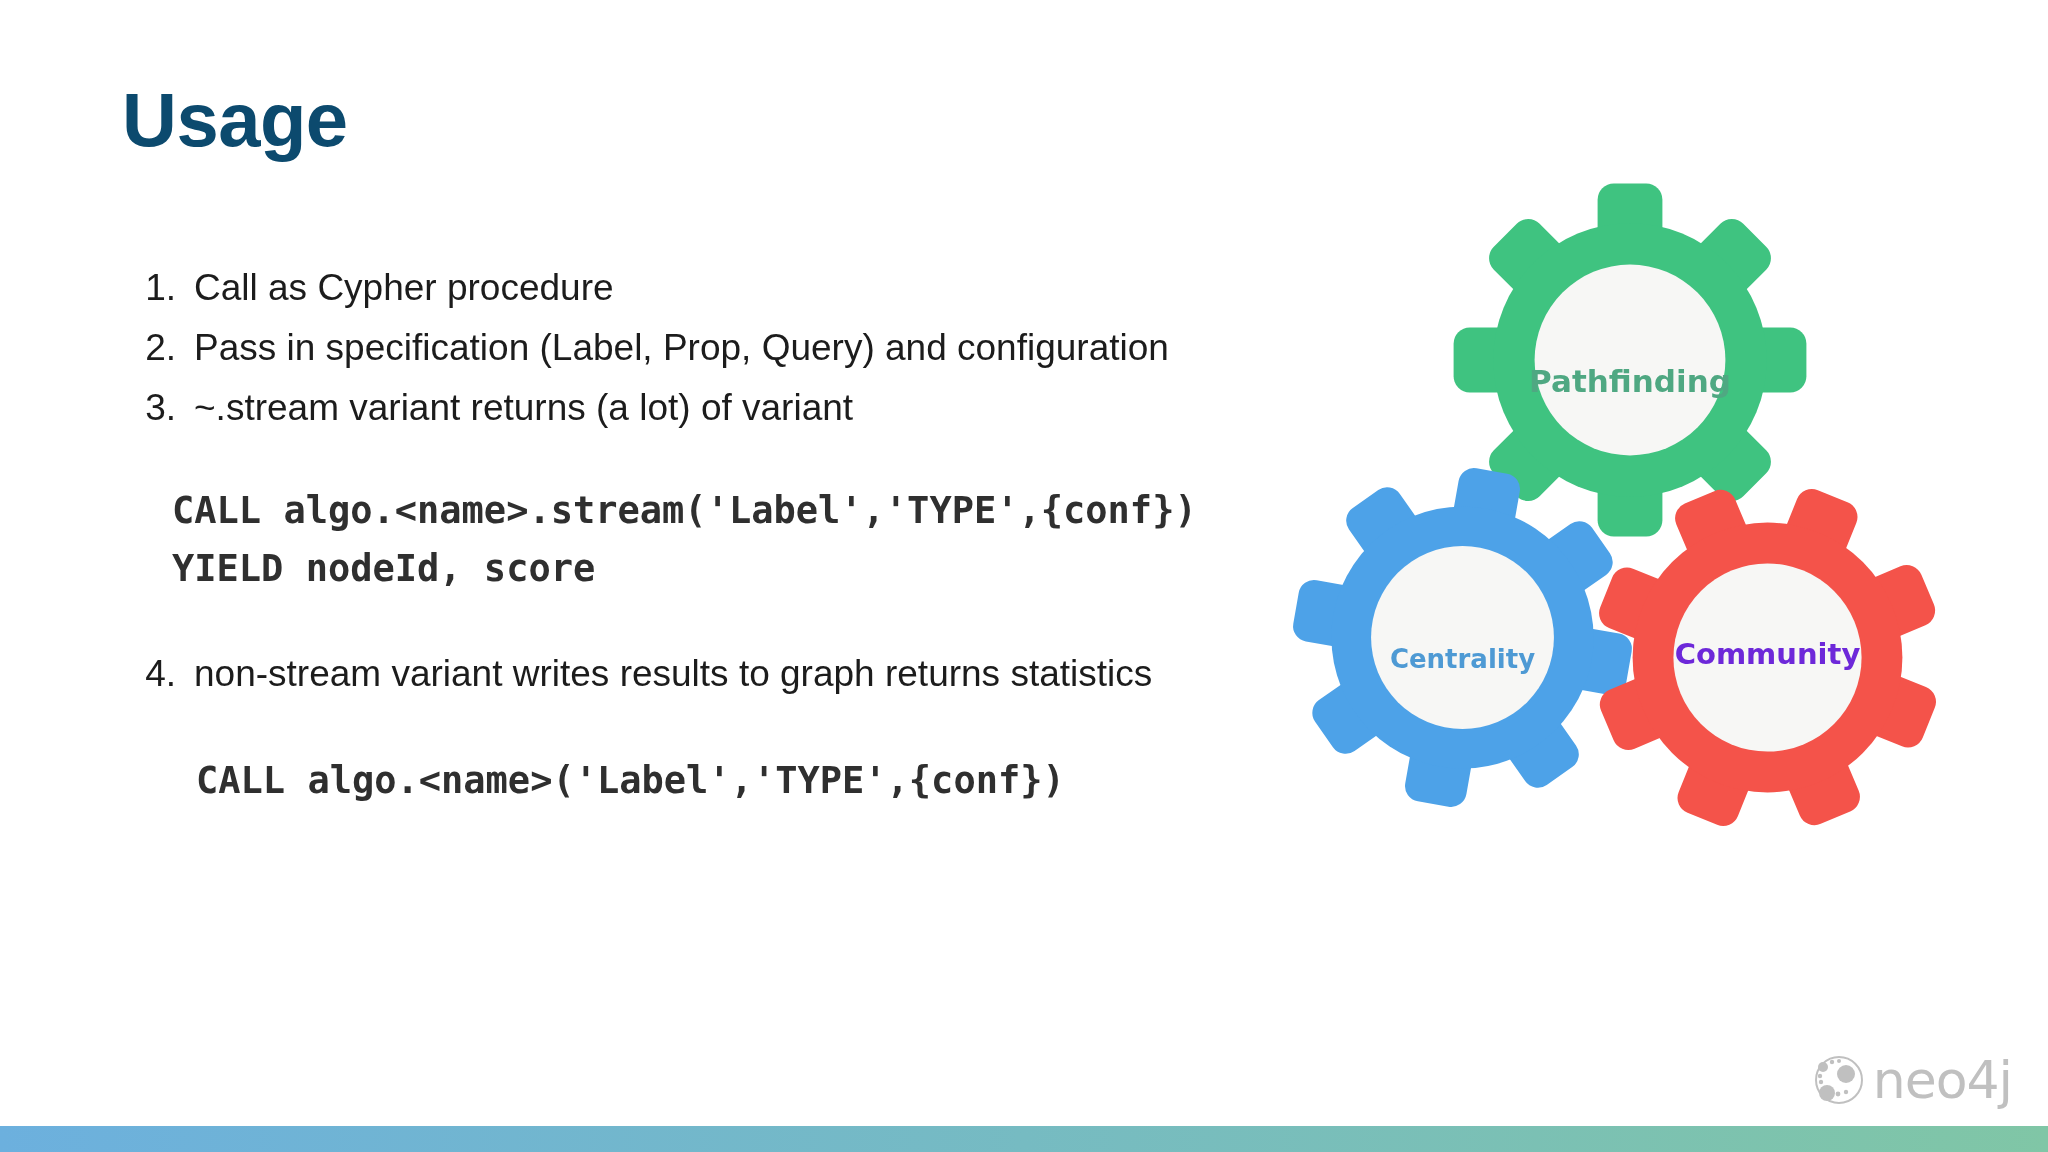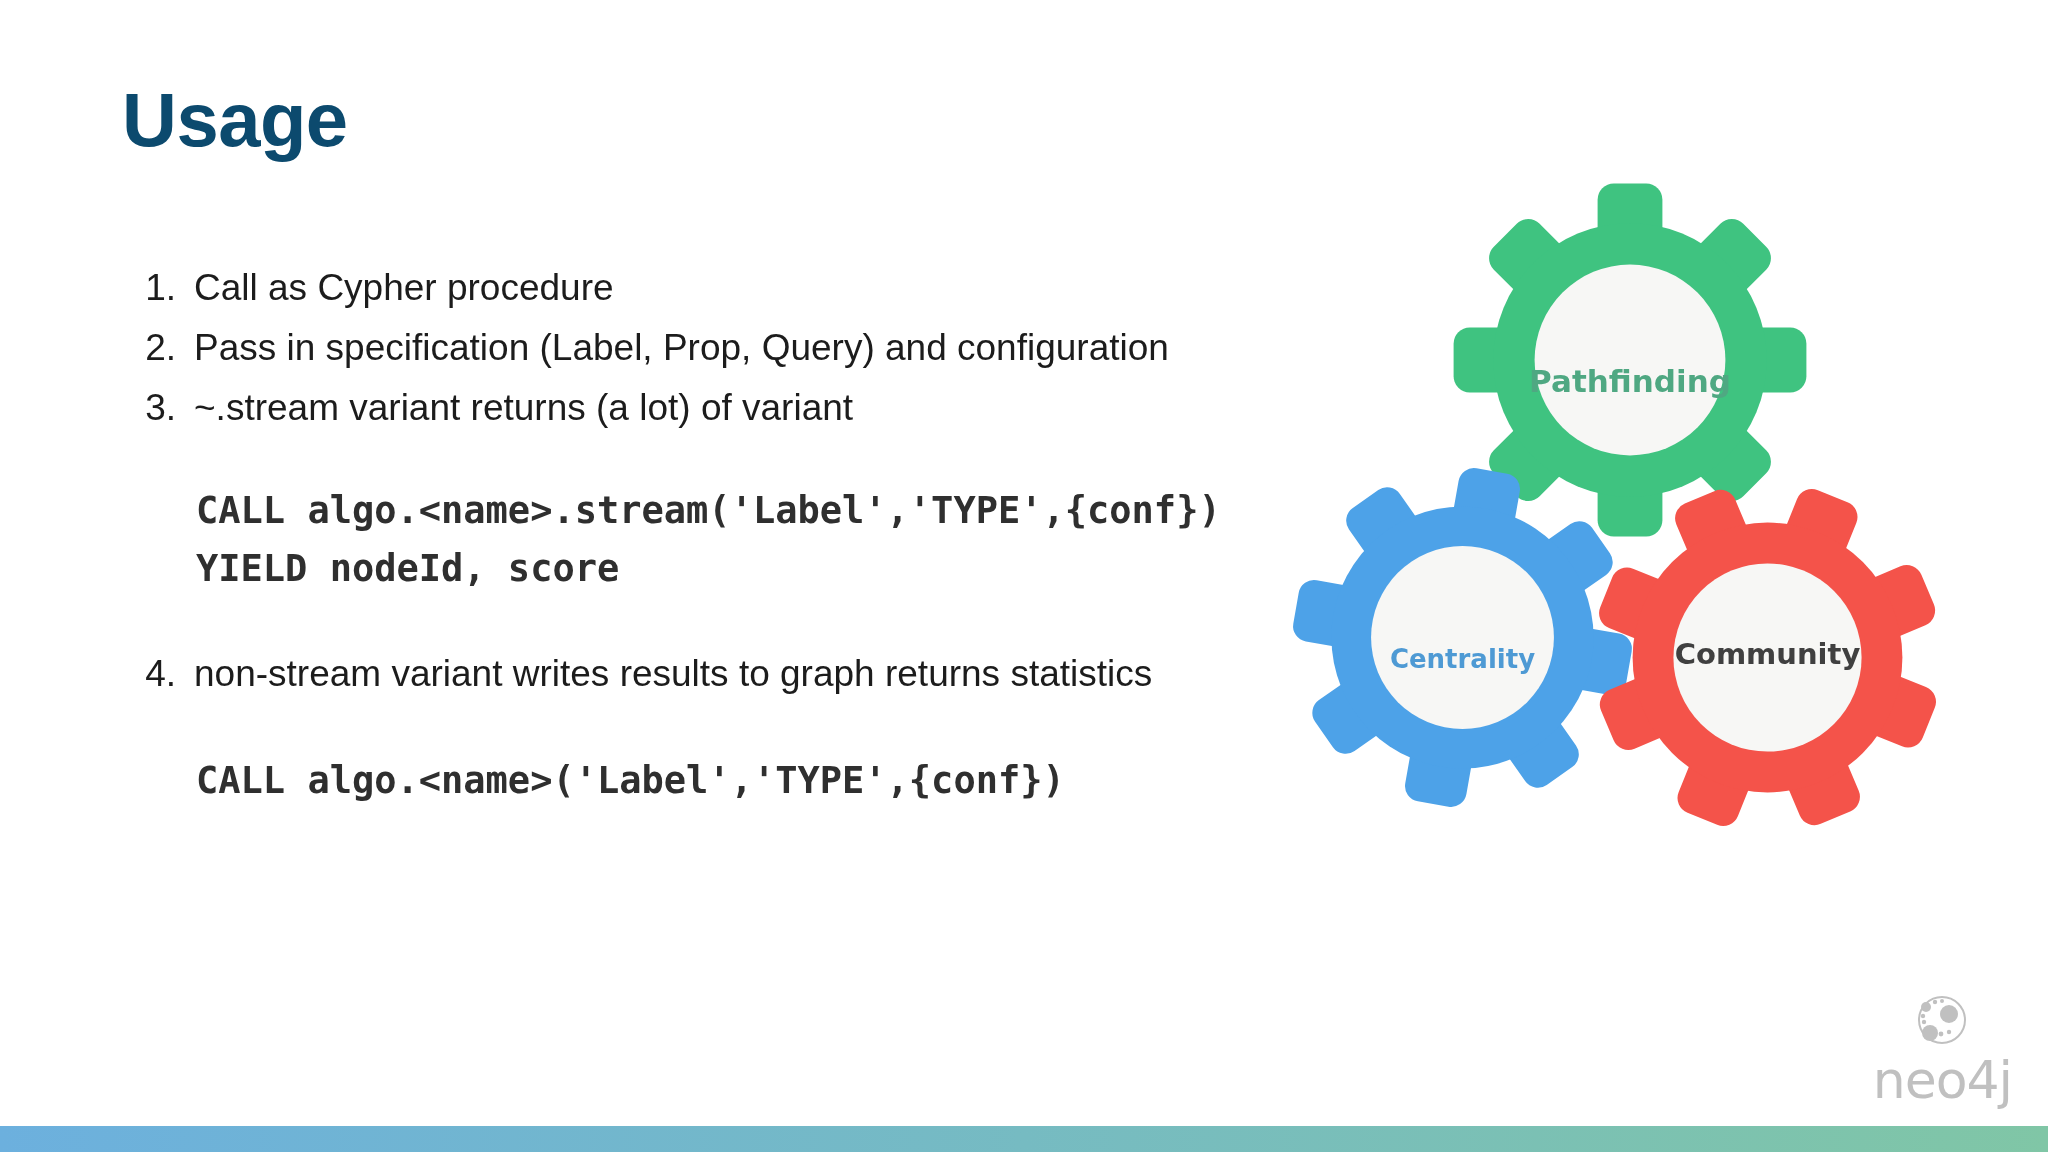--- a/index.html
+++ b/index.html
@@ -64,21 +64,21 @@
 
   .code-block {
     font-family: "DejaVu Sans Mono", "Liberation Mono", monospace;
     font-size: 37px;
     font-weight: bold;
     color: #2f2f2f;
     line-height: 58px;
     white-space: pre;
     letter-spacing: 0px;
   }
-  .code-1 { margin-top: 44px; margin-left: 56px; }
+  .code-1 { margin-top: 44px; margin-left: 32px; }
   .code-2 { margin-top: 48px; margin-left: 56px; }
 
   .gap-after-code { margin-top: 46px; }
 
   
   .gears {
     position: absolute;
     left: 1260px;
     top: 180px;
     width: 790px;
@@ -100,32 +100,31 @@
     margin-top: 32px;
   }
 
   
   .gear-pathfinding { left: 190px; top: 0px;  width: 360px; height: 360px; }
   .gear-centrality  { left: 30px;  top: 285px; width: 345px; height: 345px; }
   .gear-community   { left: 330px; top: 300px; width: 355px; height: 355px; }
 
   .gear-pathfinding .gear-label { top: 152px; font-size: 31px; color: #4fa882; }
   .gear-centrality  .gear-label { top: 148px; font-size: 26px; color: #4e9ad4; }
-  .gear-community   .gear-label { top: 126px; font-size: 29px; color: #404040; }
+  .gear-community   .gear-label { top: 126px; font-size: 29px; color: #6d28d9; }
 
   
   .neo4j-logo {
     position: absolute;
     right: 36px;
     bottom: 46px;
     display: flex;
     align-items: center;
     gap: 8px;
     opacity: 0.62;
-    flex-direction: column;
   }
   .neo4j-wordmark {
     font-family: "DejaVu Sans", sans-serif;
     font-size: 52px;
     color: #9a9a9a;
     letter-spacing: -1px;
     line-height: 1;
   }
 
   

